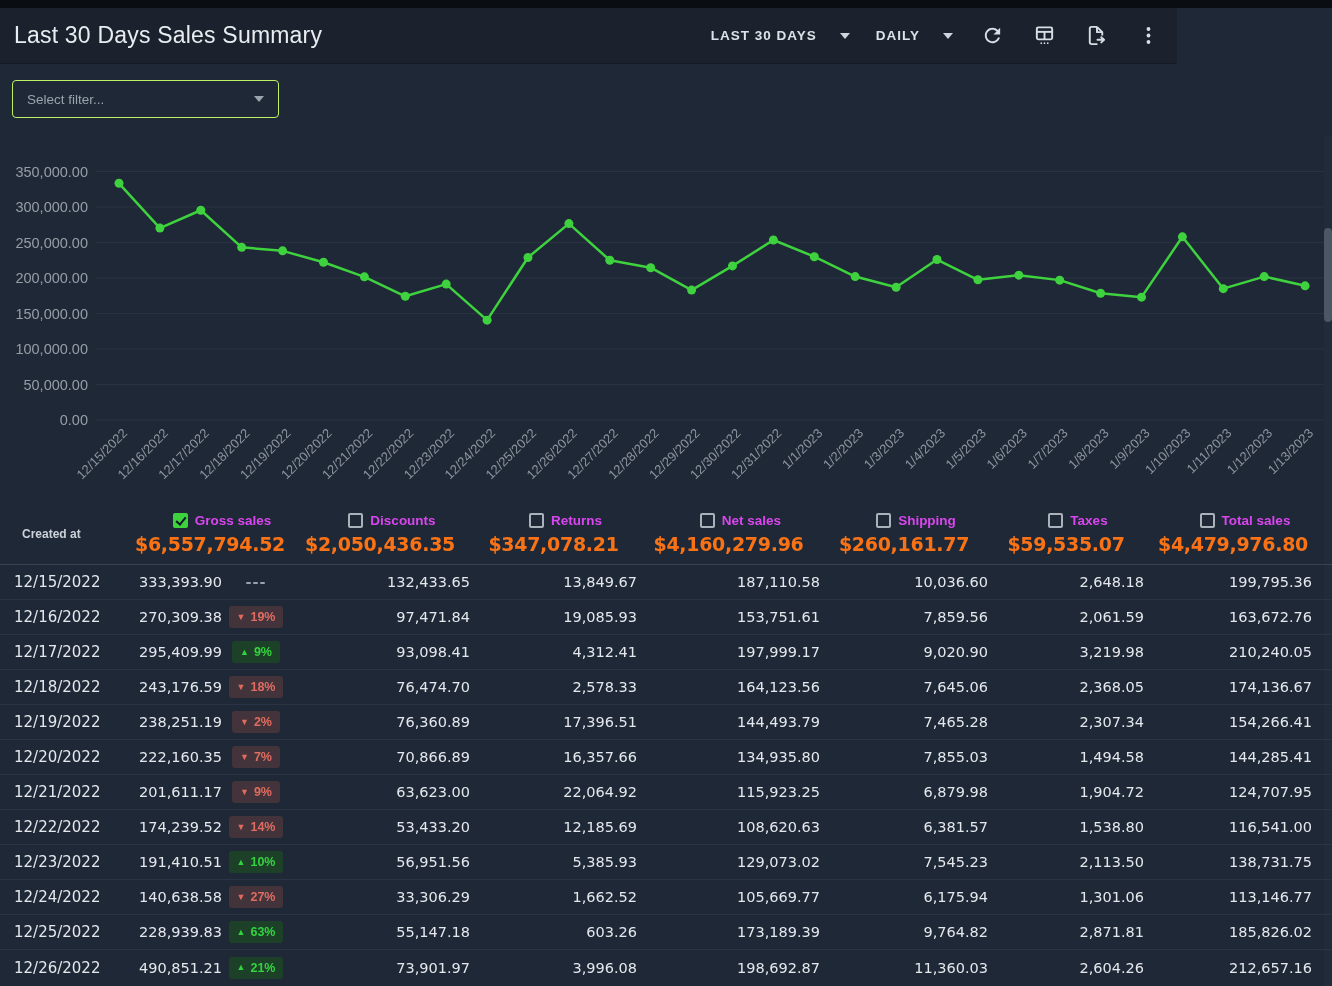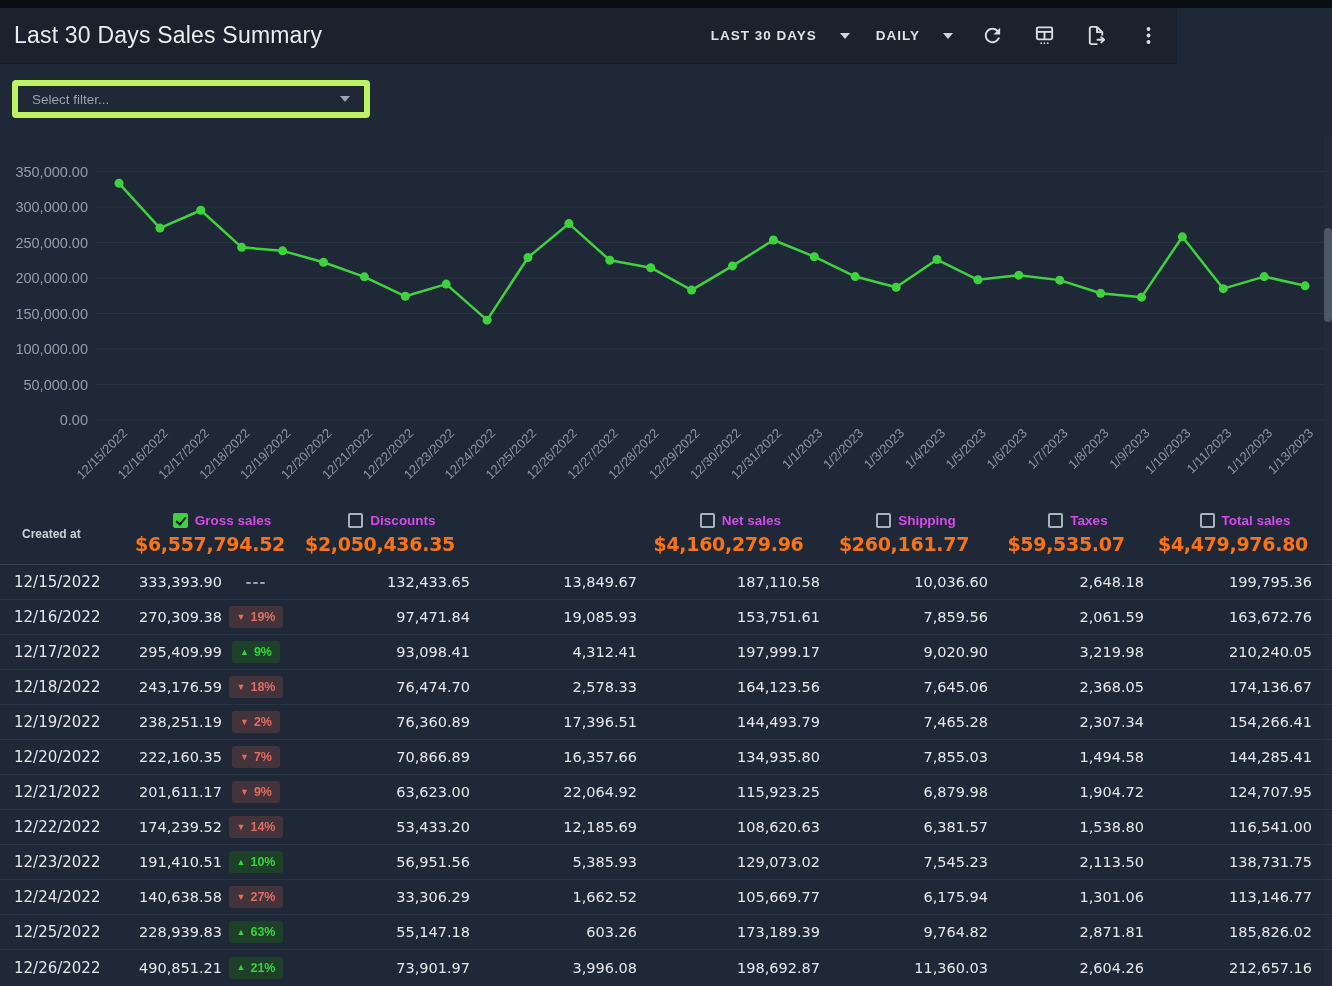--- a/index.html
+++ b/index.html
@@ -22,22 +22,22 @@
        letter-spacing:1px; cursor:pointer; }
   .caret{ width:0; height:0; border-left:5px solid transparent; border-right:5px solid transparent;
           border-top:6px solid #cfd5dc; }
   .iconbtn{ width:26px; height:26px; display:flex; align-items:center; justify-content:center;
             color:#d9dee4; cursor:pointer; }
   .iconbtn svg{ width:23px; height:23px; }
 
   
   .filter-row{ position:absolute; top:64px; left:0; width:1332px; height:72px; }
   .filter-box{
-    position:absolute; left:12px; top:16px; width:358px; height:38px;
-    border:6px solid #bef264; border-radius:4px; display:flex; align-items:center;
+    position:absolute; left:12px; top:16px; width:267px; height:38px;
+    border:1px solid #bef264; border-radius:4px; display:flex; align-items:center;
     justify-content:space-between; padding:0 14px; cursor:pointer;
   }
   .filter-box .ph{ color:#9aa3ae; font-size:13.5px; }
 
   
   .chart-wrap{ position:absolute; top:138px; left:0; width:1332px; height:362px; }
 
   
   .scroll-track{ position:absolute; right:0; top:136px; width:8px; height:850px; background:#222c39; }
   .scroll-thumb{ position:absolute; right:0; top:228px; width:8px; height:94px; background:#4c era; }
@@ -228,20 +228,27 @@
   </div>
 
   <div class="mhead" style="grid-column: 4;">
     <div class="lrow">
       <span class="cb"></span>
       <span class="mlabel">Discounts</span>
     </div>
     <div class="total">$2,050,436.35</div>
   </div>
 
+  <div class="mhead" style="grid-column: 5;">
+    <div class="lrow">
+      <span class="cb"></span>
+      <span class="mlabel">Returns</span>
+    </div>
+    <div class="total">$347,078.21</div>
+  </div>
 
   <div class="mhead" style="grid-column: 6;">
     <div class="lrow">
       <span class="cb"></span>
       <span class="mlabel">Net sales</span>
     </div>
     <div class="total">$4,160,279.96</div>
   </div>
 
   <div class="mhead" style="grid-column: 7;">

